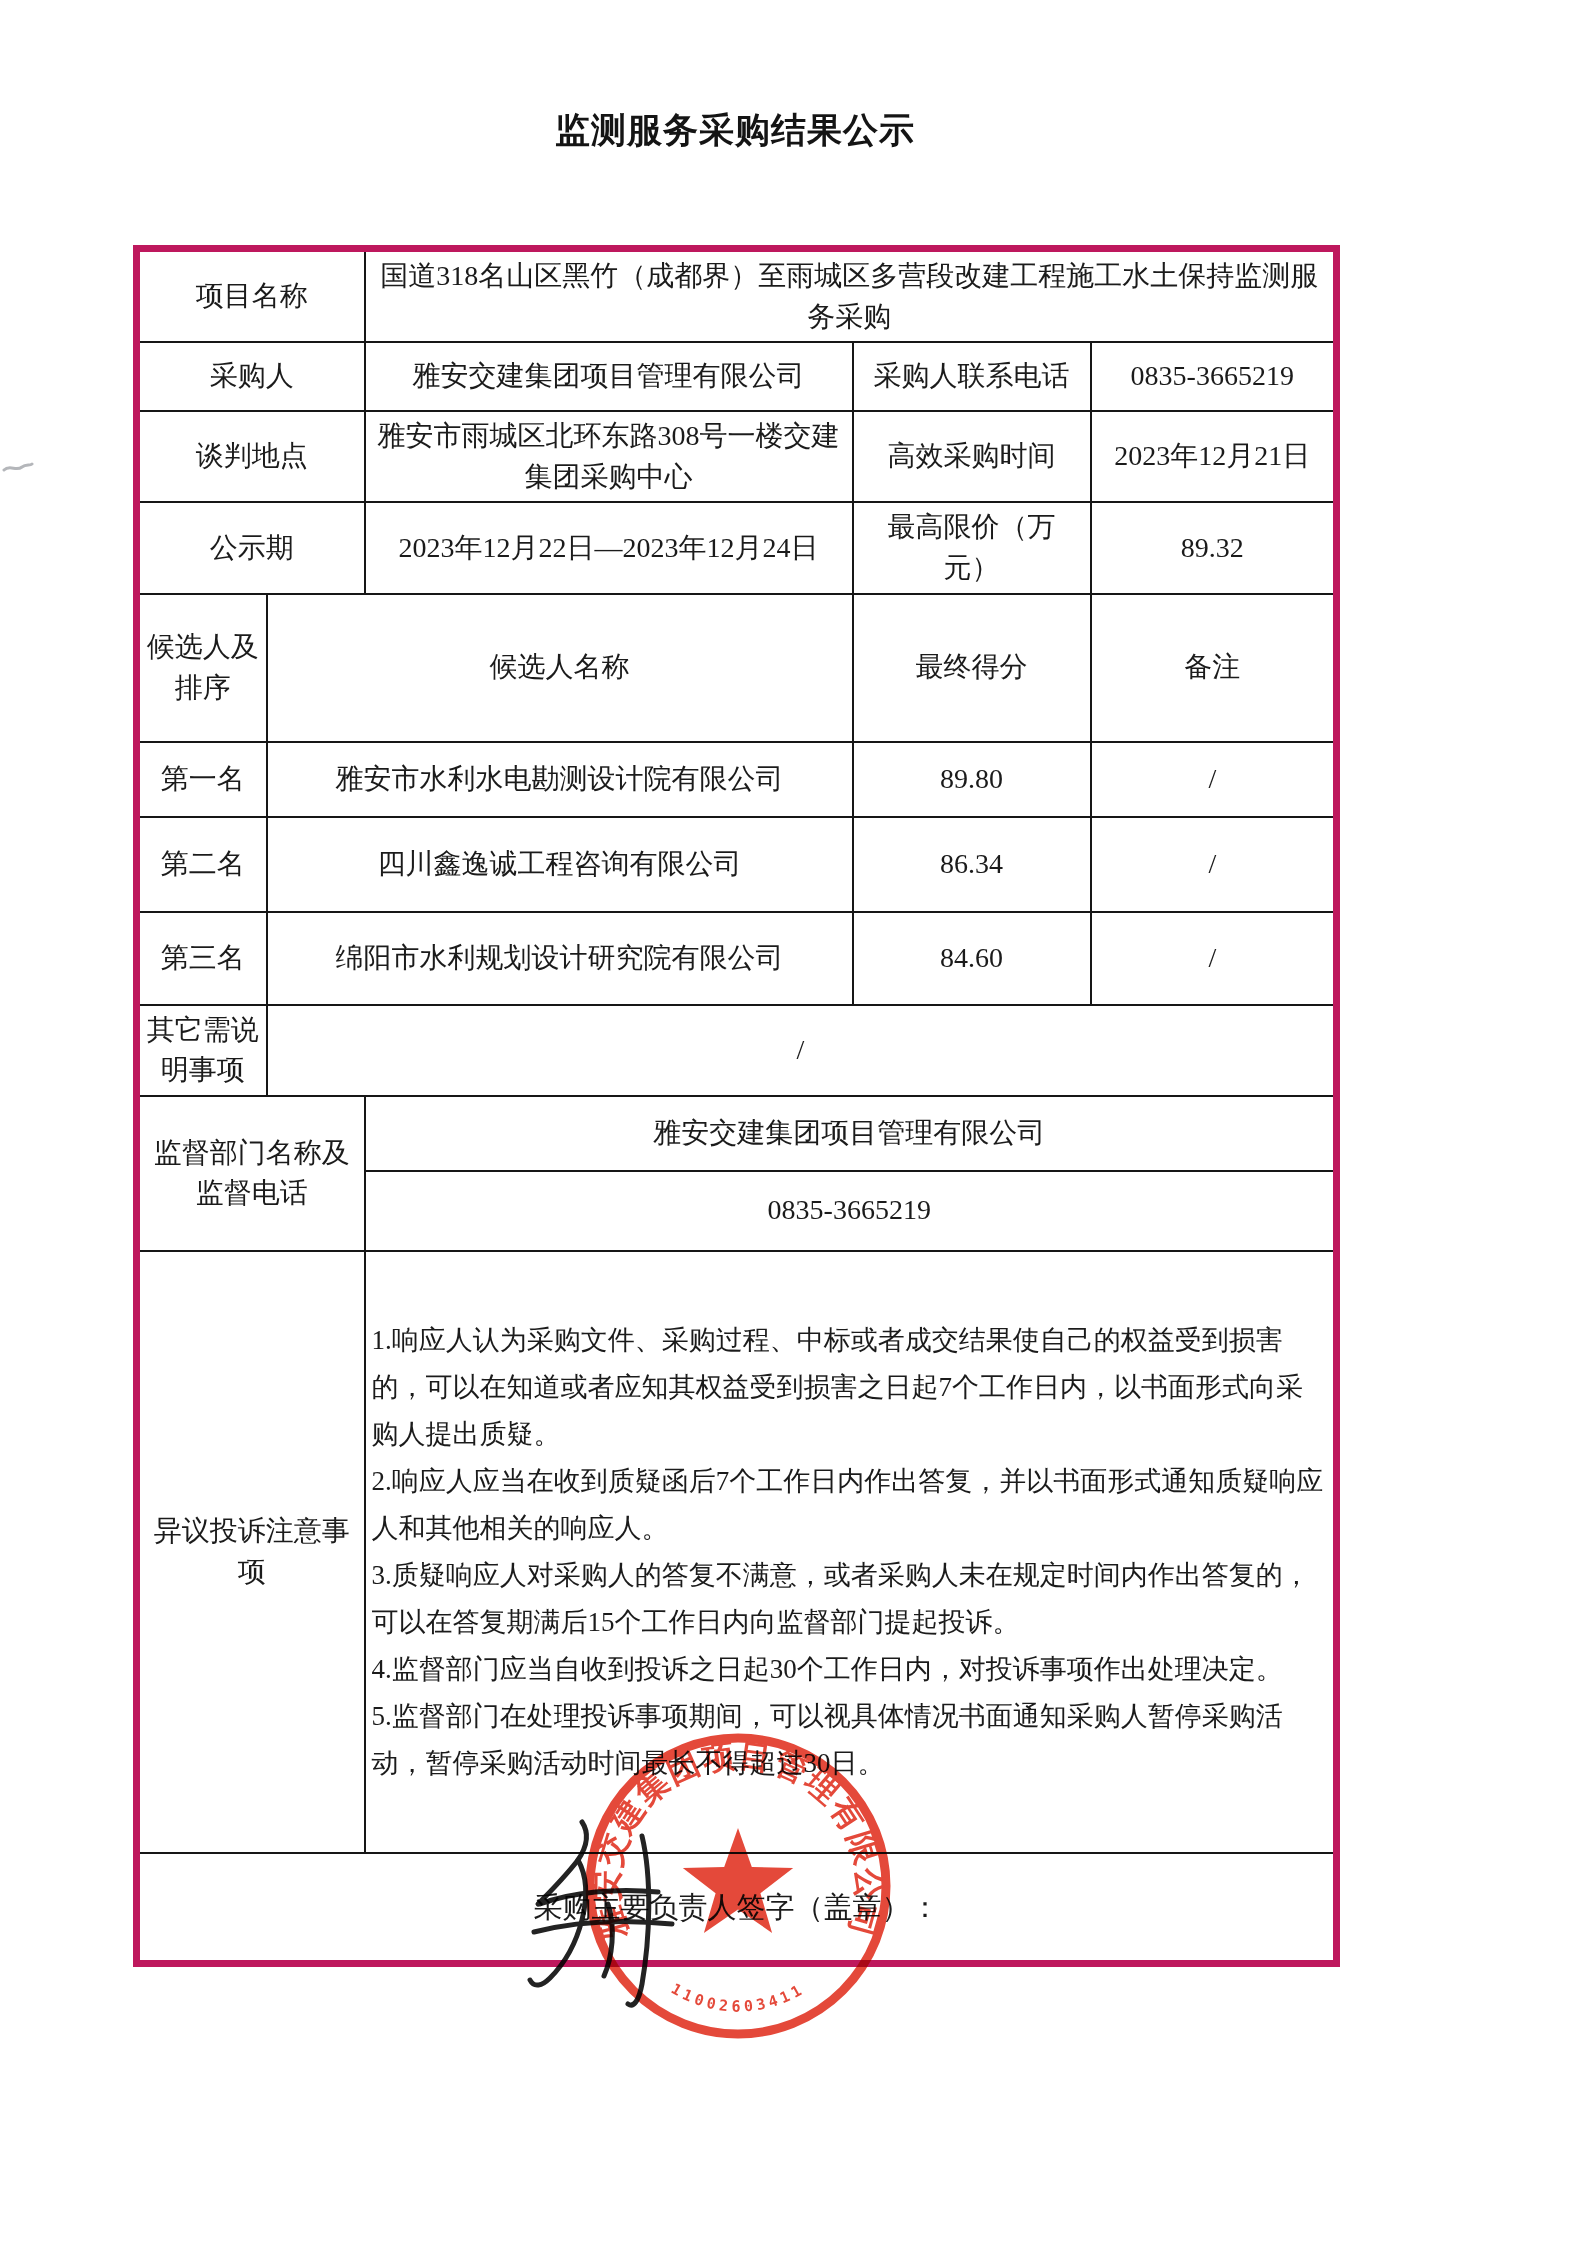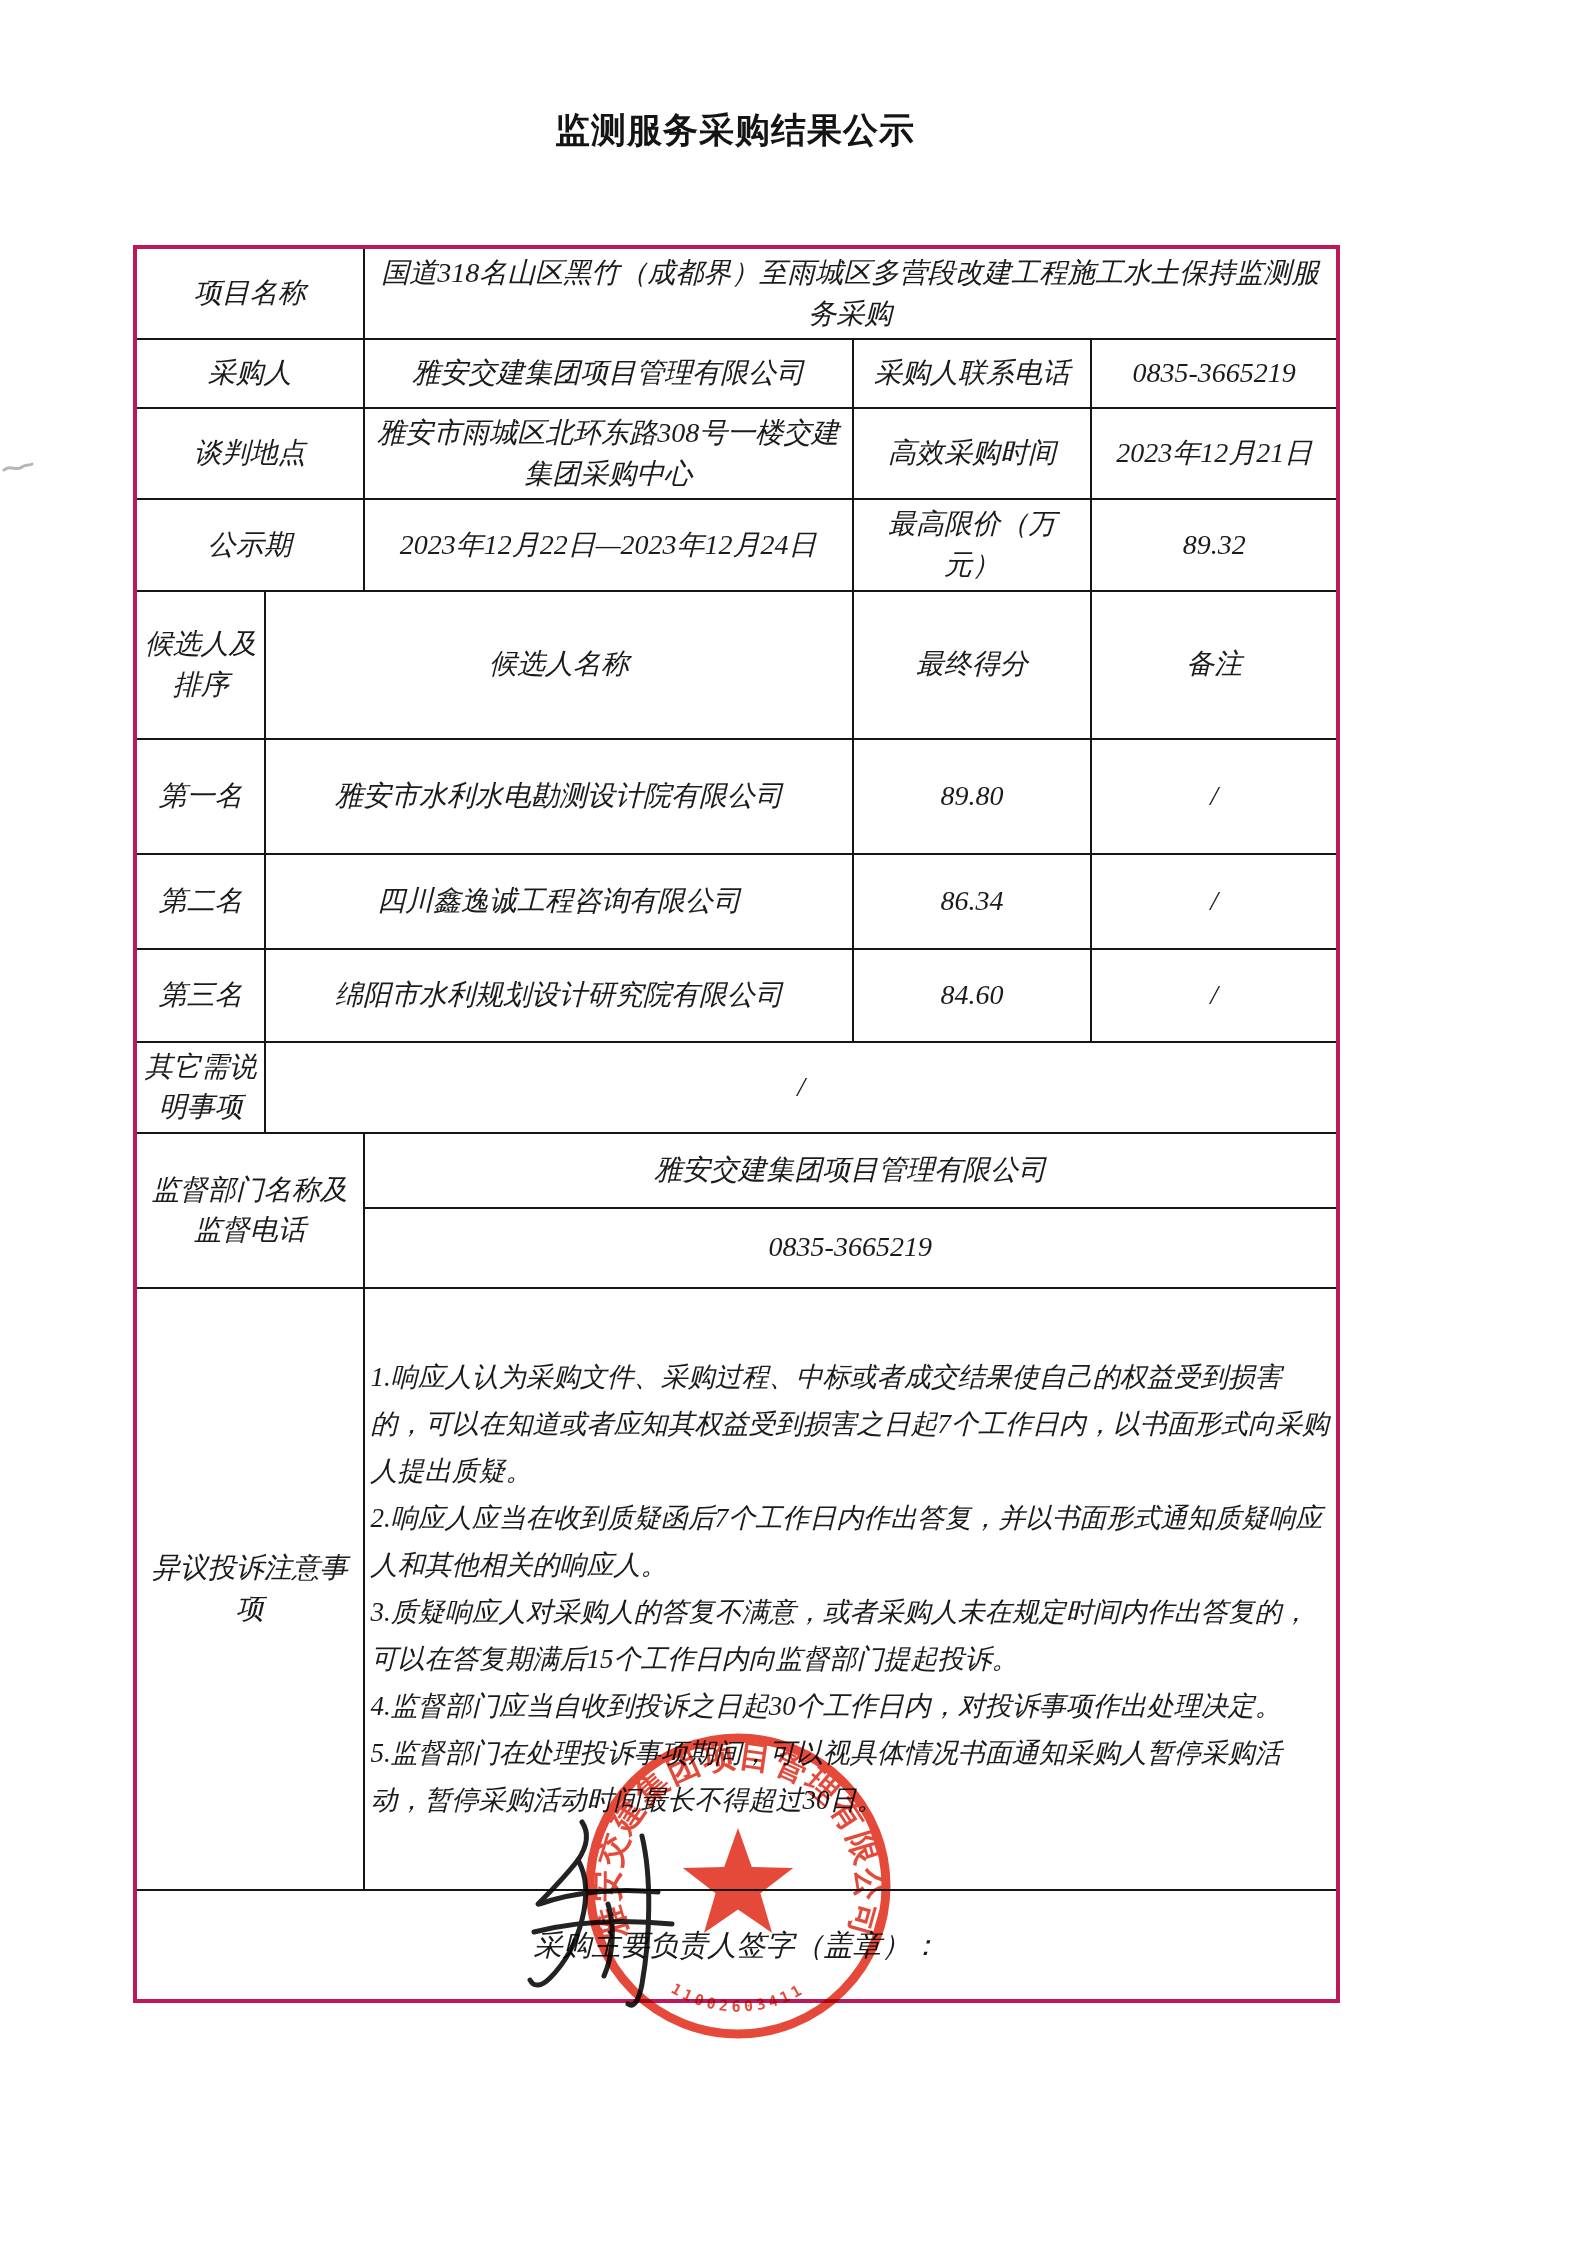--- a/index.html
+++ b/index.html
@@ -30,21 +30,21 @@
     color:#1b1b1b;
   }
   table.main td{
     border:2px solid #161616;
     text-align:center;
     vertical-align:middle;
     padding:4px 6px;
     line-height:1.45;
     overflow:hidden;
   }
-  table.main{border:4px solid #be185d;font-style:italic;}
+  table.main{border:7px solid #be185d;}
   td.al{text-align:left;padding-left:10px;}
   td.prewrap{white-space:pre-line;}
   td.small-lh{line-height:1.3;}
   .objection-cell{text-align:left;padding:14px 12px 14px 12px;}
   .objection-cell p{margin:0;line-height:47px;font-size:27px;text-align:left;}
   .sign-cell{text-align:left;padding-left:12px;font-size:29px;}
   .stamp-wrap{
     position:absolute;left:578px;top:1726px;width:320px;height:320px;
     mix-blend-mode:multiply;opacity:.93;
   }
@@ -95,21 +95,21 @@
 元）</td>
         <td>89.32</td>
       </tr>
       <tr style="height:148px">
         <td class="prewrap small-lh">候选人及
 排序</td>
         <td colspan="2">候选人名称</td>
         <td>最终得分</td>
         <td>备注</td>
       </tr>
-      <tr style="height:115px">
+      <tr style="height:75px">
         <td>第一名</td>
         <td colspan="2">雅安市水利水电勘测设计院有限公司</td>
         <td>89.80</td>
         <td>/</td>
       </tr>
       <tr style="height:95px">
         <td>第二名</td>
         <td colspan="2">四川鑫逸诚工程咨询有限公司</td>
         <td>86.34</td>
         <td>/</td>

